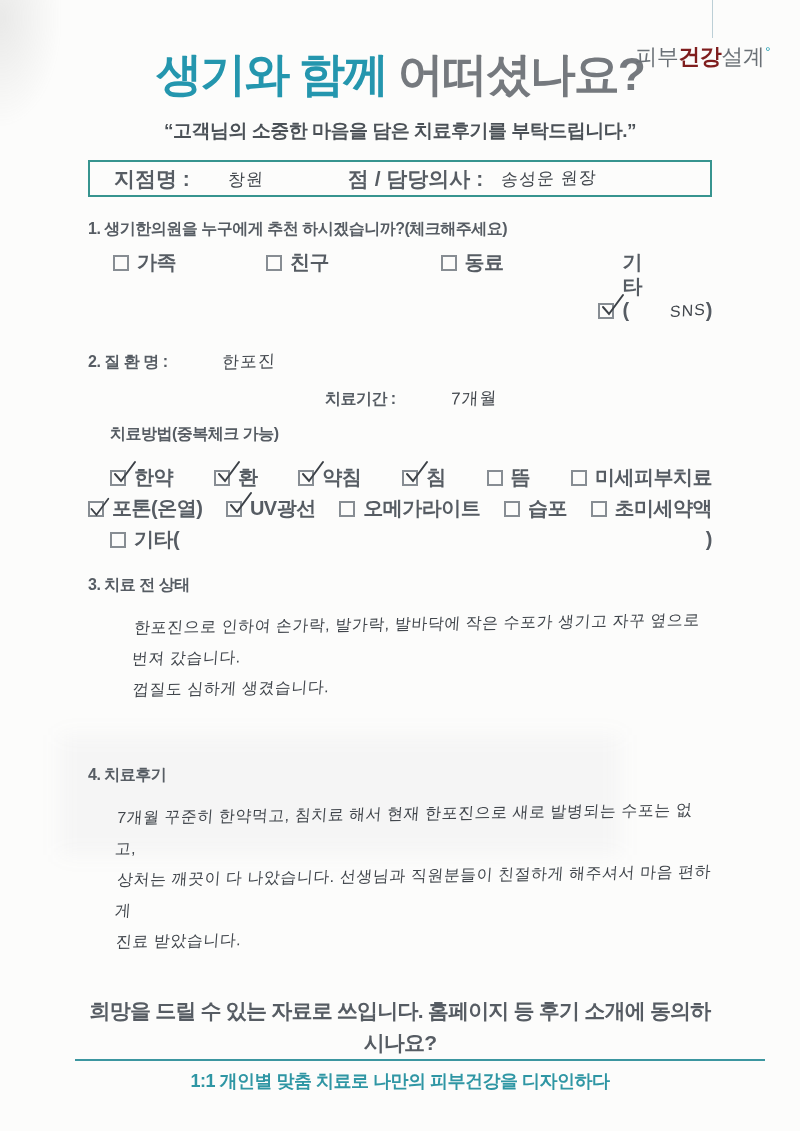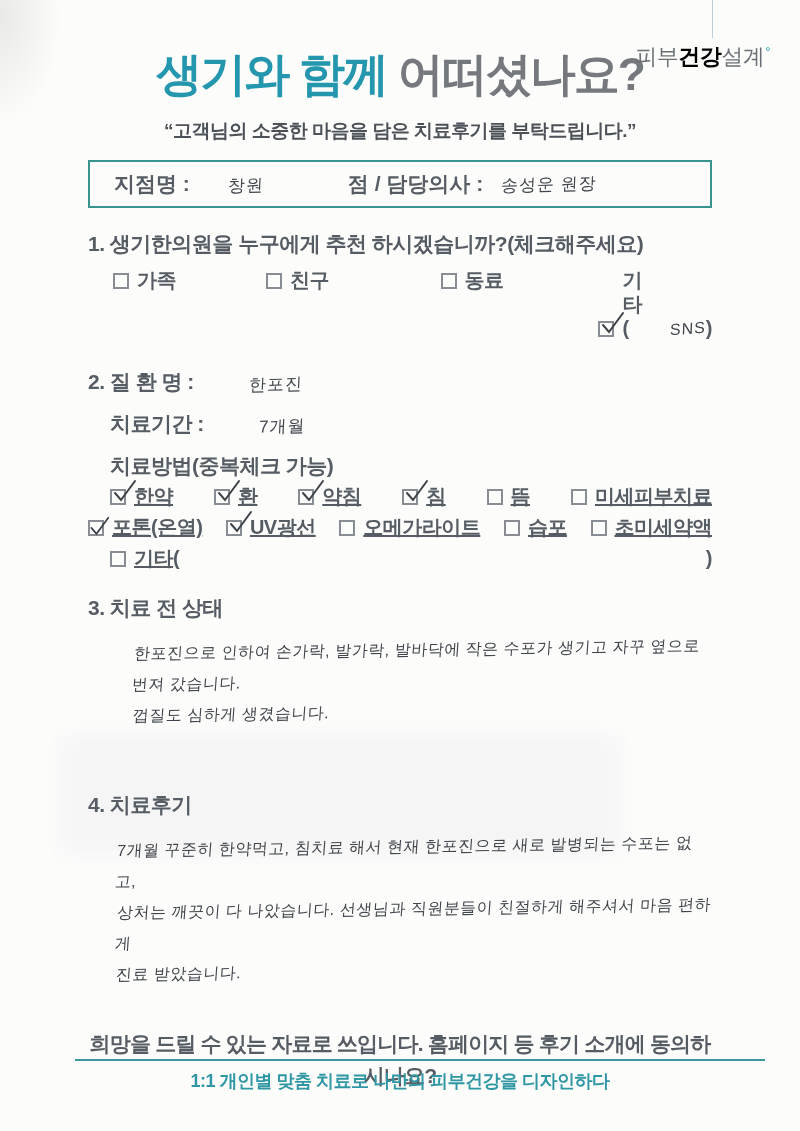--- a/index.html
+++ b/index.html
@@ -16,37 +16,37 @@
     background:radial-gradient(ellipse at 20% 20%, rgba(150,150,150,.18), rgba(150,150,150,0) 60%);
     filter:blur(2px);
   }
   .artifact-shade {
     position:absolute; left:60px; top:735px; width:560px; height:120px;
     background:rgba(120,125,130,.05); filter:blur(10px);
   }
 
   .logo-rule { position:absolute; left:712px; top:0; width:1px; height:38px; background:#bccfd6; }
   .logo { position:absolute; top:42px; right:30px; font-size:22px; color:#6a7076; letter-spacing:-0.5px; }
-  .logo .accent { color:#000000; font-weight:bold; }
+  .logo .accent { color:#7f1d1d; font-weight:bold; }
   .logo .degree { color:#1d9cb0; font-size:13px; vertical-align:super; margin-left:1px; }
 
   .title { margin-top:44px; text-align:center; font-size:46px; font-weight:bold; letter-spacing:-2px; color:#75797e; }
   .title .accent { color:#2496ae; }
 
   .subtitle { margin-top:12px; text-align:center; font-size:19px; font-weight:bold; color:#4b5157; letter-spacing:-0.5px; }
 
   .branch-box {
-    margin:16px 88px 0; height:48px; border:2px solid #37948f;
+    margin:16px 88px 0; height:37px; border:2px solid #37948f;
     display:flex; align-items:center; padding:0 24px; font-size:21px; font-weight:bold;
   }
   .branch-box .hw1 { margin-left:38px; width:120px; }
   .branch-box .hw2 { margin-left:18px; }
 
   .section { margin-left:88px; margin-right:88px; }
-  .sec-title { font-size:21px; font-weight:bold; color:#565c63; letter-spacing:-0.5px; }
+  .sec-title { font-size:16px; font-weight:bold; color:#565c63; letter-spacing:-0.5px; }
 
   .q1 { margin-top:22px; }
   .q1-options { display:flex; margin-top:10px; padding-left:25px; align-items:flex-start;gap:36px; }
   .q1-options .opt:nth-child(1){ width:120px; }
   .q1-options .opt:nth-child(2){ width:142px; }
   .q1-options .opt:nth-child(3){ width:125px; }
 
   .opt { display:flex; align-items:flex-end; position:relative; }
   .opt.grow { flex:1; }
   .opt .spacer { flex:1; }
@@ -66,21 +66,21 @@
     font-size:17px; color:#41464c; display:inline-block;
     transform:rotate(-1.5deg) skewX(-4deg); letter-spacing:1px; font-weight:normal;
   }
   .written { margin-left:28px; font-size:16px; transform:rotate(-4deg) skewX(-6deg); margin-bottom:2px; }
 
   .q2 { margin-top:28px; }
   .q2 .row { display:flex; align-items:flex-end; margin-top:14px; font-size:21px; font-weight:bold; letter-spacing:-0.5px; }
   .q2 .row:first-child { margin-top:0; }
   .q2 .hw { margin-left:55px; font-weight:normal; }
 
-  .method-rows { margin-top:4px;text-decoration:underline; }
+  .method-rows { margin-top:20px; }
   .method-row { display:flex; margin-bottom:7px; }
   .method-row.r1 { padding-left:22px; justify-content:space-between; }
   .method-row.r2 { justify-content:space-between; }
   .method-row.r3 { padding-left:22px; }
 
   .q3 { margin-top:24px; }
   .q3 .hand-lines { padding-left:45px; margin-top:16px; }
   .hand-lines .hand-line { font-size:16px; line-height:31px; color:#41464c; letter-spacing:0.5px; transform:rotate(-0.8deg) skewX(-5deg); transform-origin:left; }
 
   .q4 { margin-top:60px; }
@@ -143,21 +143,21 @@
           <span class="opt-label">)</span>
         </span>
       </div>
   </div>
 
   <div class="section q2">
     <div class="row">
       <span class="sec-title">2. 질 환 명 :</span>
       <span class="handwriting hw">한포진</span>
     </div>
-    <div class="row" style="padding-left:22px;">
+    <div class="row" style="padding-left:22px;justify-content:center;">
       <span class="sec-title">치료기간 :</span>
       <span class="handwriting hw">7개월</span>
     </div>
     <div class="row" style="padding-left:22px;">
       <span class="sec-title">치료방법(중복체크 가능)</span>
     </div>
     <div class="method-rows">
       <div class="method-row r1">
           <span class="opt">
             <span class="cb">

